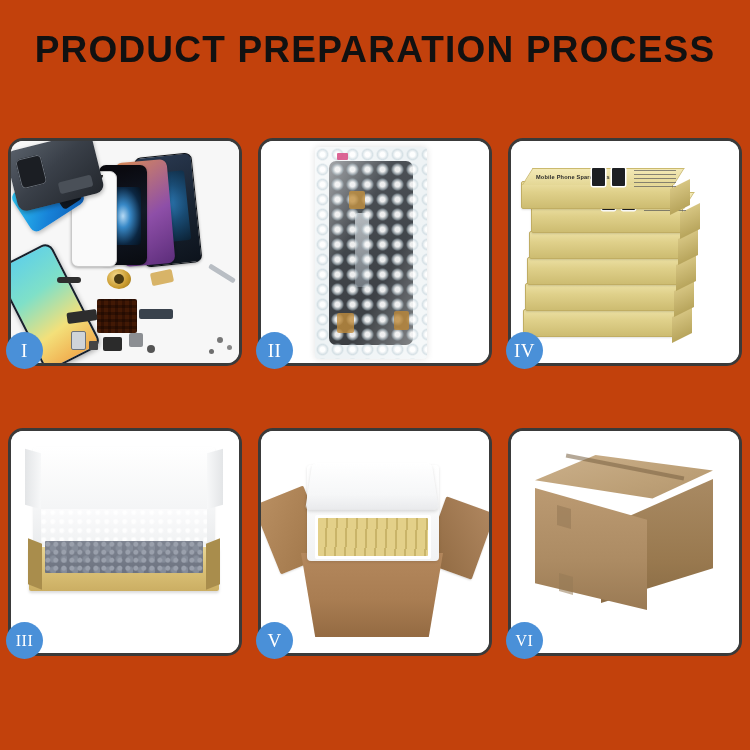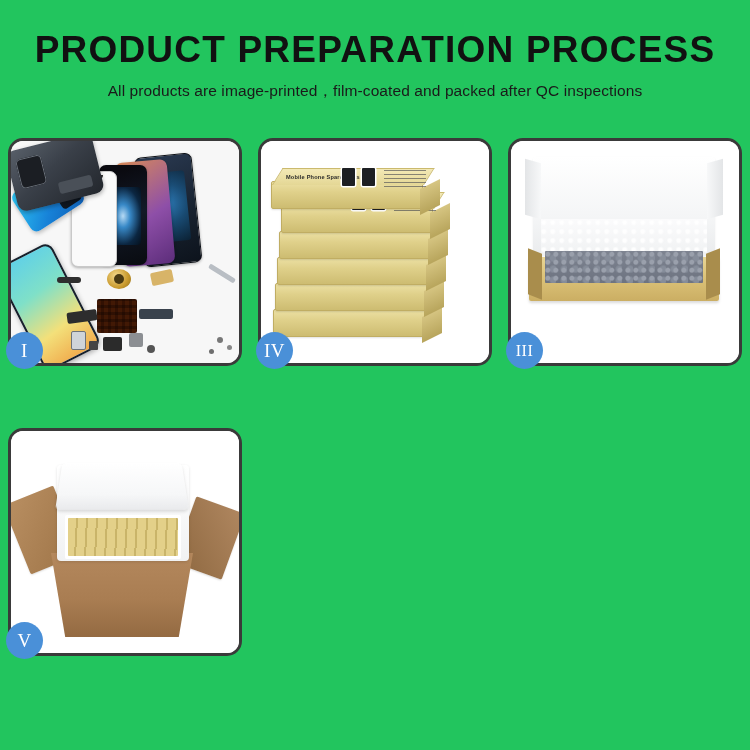--- a/index.html
+++ b/index.html
@@ -1,21 +1,21 @@
 <!DOCTYPE html>
 <html><head>
 <meta charset="utf-8">
 <style>
   html,body{margin:0;padding:0;}
   body{
     width:750px;height:750px;background:#ffffff;
     font-family:"Liberation Sans", sans-serif;
     overflow:hidden;
   }
-  .page{position:relative;width:750px;height:750px;background:#22c55e;}
+  .page{position:relative;width:750px;height:750px;background:#c2410c;}
 
   
   .header{text-align:center;padding-top:30px;}
   .title{
     font-size:37px;font-weight:600;color:#111;letter-spacing:1.2px;
     line-height:1.1;white-space:nowrap;
   }
   .subtitle{
     margin-top:10px;font-size:15.5px;color:#1a1a1a;font-weight:400;
     letter-spacing:.1px;white-space:nowrap;
@@ -282,21 +282,20 @@
   .c6-tape2{position:absolute;left:24px;top:120px;width:14px;height:18px;
     background:rgba(150,122,86,.55);transform:skewY(16deg);}
 </style>
 </head>
 <body>
 
 <div class="page">
 
   <div class="header">
     <div class="title">PRODUCT PREPARATION PROCESS</div>
-    <div class="subtitle">All products are image-printed，film-coated and packed after QC inspections</div>
   </div>
 
   <div class="grid">
 
     <div class="panel">
       <div class="panel-inner p1">
         <div class="ph ph-fan1"></div>
         <div class="ph ph-fan2"></div>
         <div class="ph ph-fan3"></div>
         <div class="ph ph-fan4"></div>
@@ -315,20 +314,33 @@
         <div class="part pt-sm2"></div>
         <div class="pt-housing"></div>
         <div class="part pt-tweez"></div>
         <div class="part pt-screw1"></div>
         <div class="part pt-screw2"></div>
         <div class="part pt-screw3"></div>
       </div>
       <div class="badge">I</div>
     </div>
 
+    <div class="panel">
+      <div class="panel-inner p2">
+        <div class="bubble-bag">
+          <div class="screen-in"></div>
+          <div class="flex-tail"></div>
+          <div class="flex-tail2"></div>
+          <div class="flex-tail3"></div>
+          <div class="pink-tag"></div>
+          <div class="gloss"></div>
+        </div>
+      </div>
+      <div class="badge">II</div>
+    </div>
 
     <div class="panel">
       <div class="panel-inner p4">
         <div class="stack">
 
           <div class="sbox" style="left:4px;top:150px;">
             <div class="side"></div>
           </div>
           <div class="sbox" style="left:6px;top:124px;">
             <div class="side"></div>
@@ -380,15 +392,28 @@
         <div class="c5-flapL"></div>
         <div class="c5-flapR"></div>
         <div class="c5-body"></div>
         <div class="c5-foam"></div>
         <div class="c5-inner"></div>
         <div class="c5-foamlid"></div>
       </div>
       <div class="badge">V</div>
     </div>
 
+    <div class="panel">
+      <div class="panel-inner p6">
+        <div class="c6">
+          <div class="c6-top"></div>
+          <div class="c6-side"></div>
+          <div class="c6-front"></div>
+          <div class="c6-seam"></div>
+          <div class="c6-tape1"></div>
+          <div class="c6-tape2"></div>
+        </div>
+      </div>
+      <div class="badge wide">VI</div>
+    </div>
 
   </div>
 </div>
 
 </body></html>

